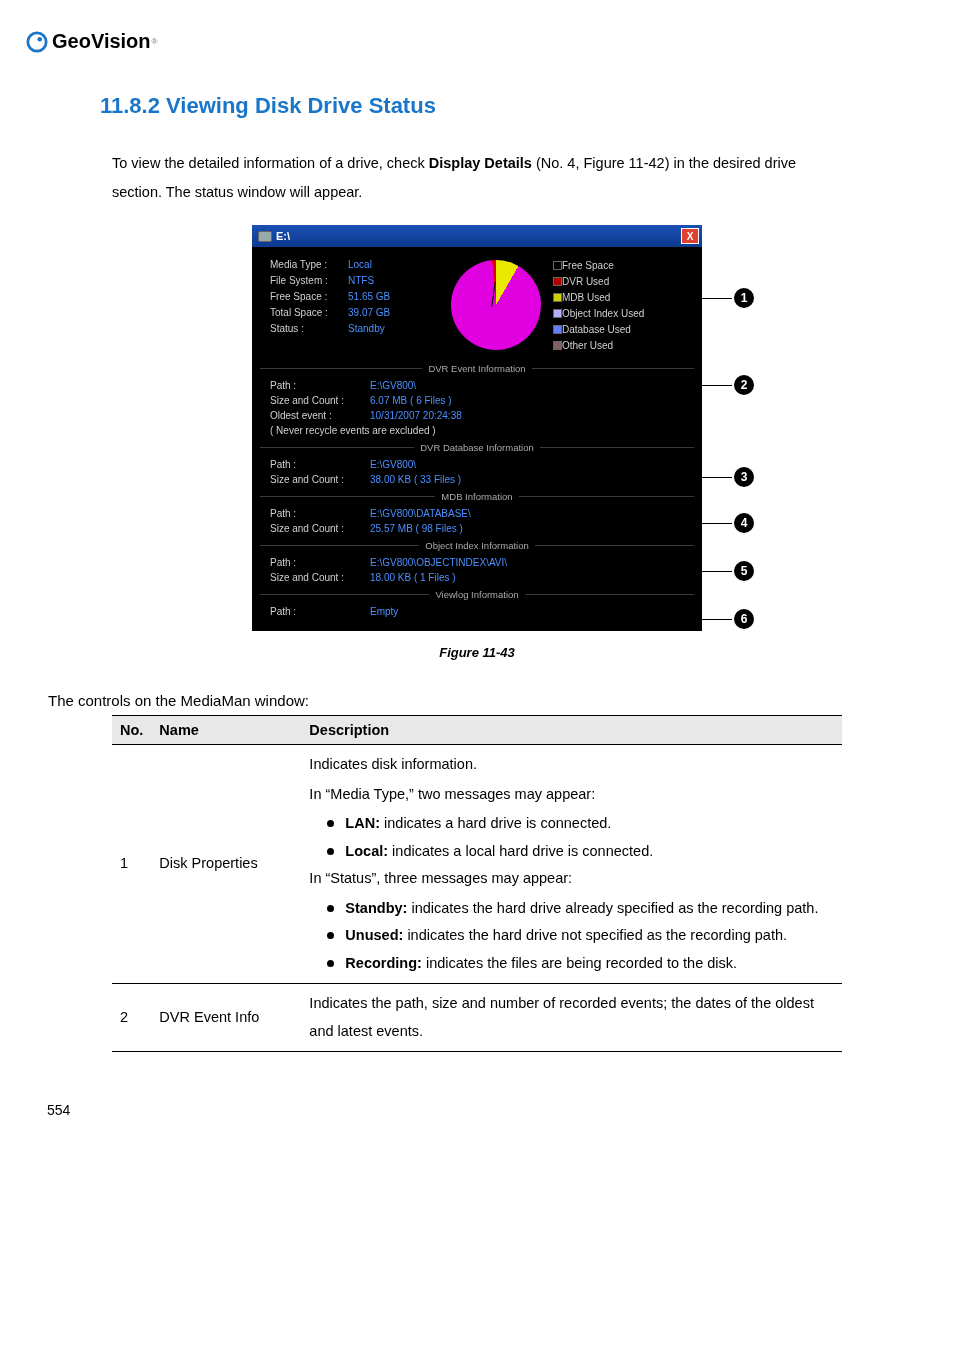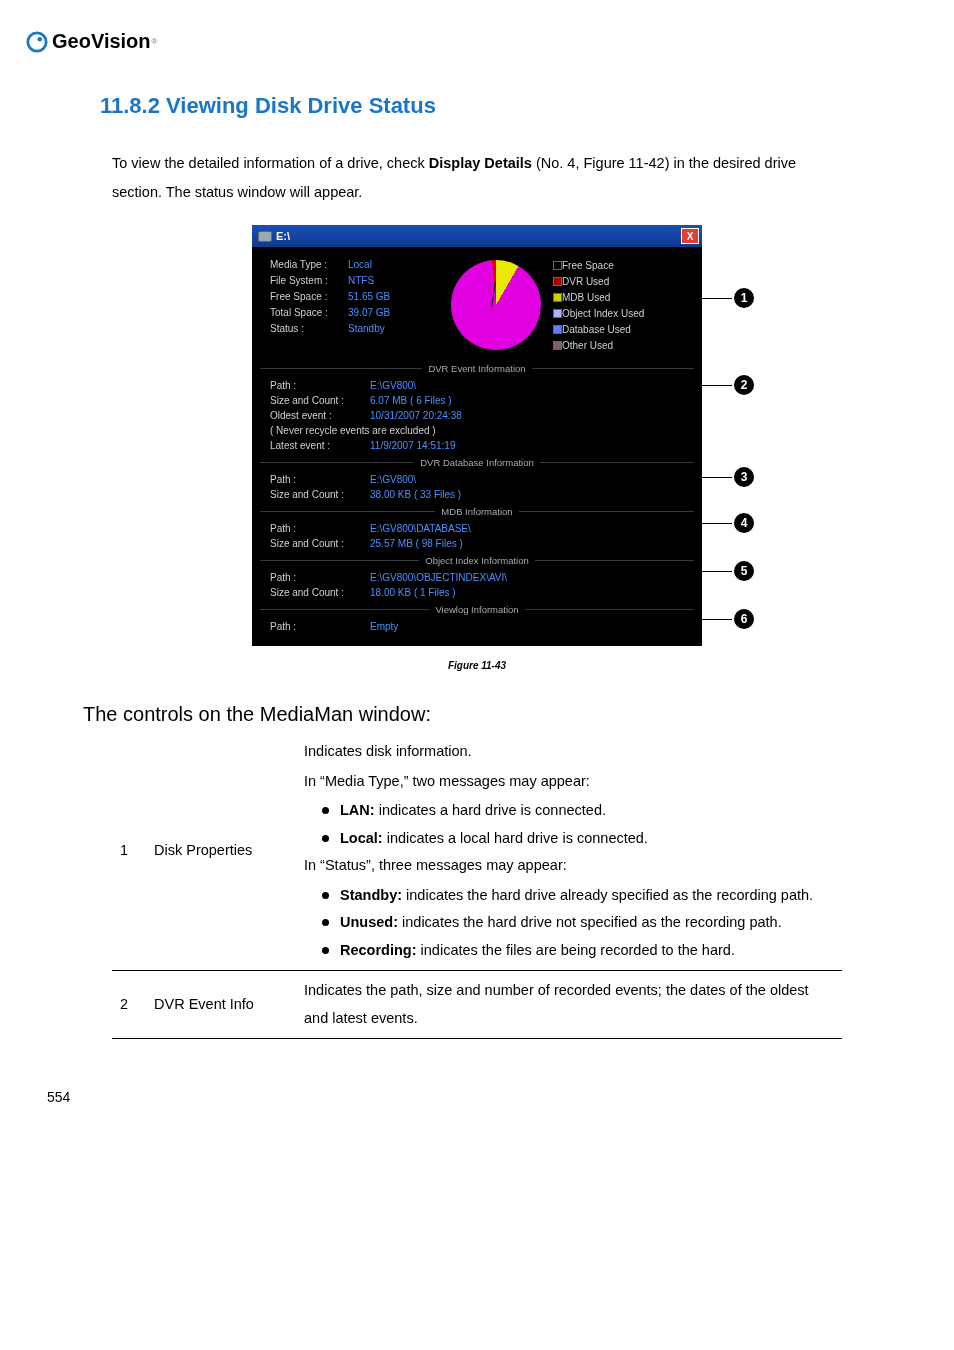--- a/index.html
+++ b/index.html
@@ -87,23 +87,23 @@
 
   
   .callout { position:absolute; display:flex; align-items:center; }
   .callout-line { height:1px; background:#000; }
   .callout-num {
     width:20px; height:20px; border-radius:50%; background:#000;
     color:#fff; font-size:12px; font-weight:bold; display:flex;
     align-items:center; justify-content:center; margin-left:2px;
   }
 
-  .fig-caption { text-align:center; font-style:italic; font-weight:bold; font-size:10px; margin: 14px 0 32px; }
-
-  .controls-intro { padding: 0 83px; font-size:20px; margin-bottom:6px; }
+  .fig-caption { text-align:center; font-style:italic; font-weight:bold; font-size:13px; margin: 14px 0 32px; }
+
+  .controls-intro { padding: 0 48px; font-size:15px; margin-bottom:6px; }
 
   table.controls {
     width: 730px;
     margin: 0 auto 0 112px;
     border-collapse: collapse;
     font-size: 14.5px;
   }
   table.controls th {
     text-align:left;
     background:#e8e8e8;
@@ -219,24 +219,20 @@
             <span class="k">Size and Count :</span>
             <span class="v">6.07 MB ( 6 Files )</span>
           </div>
         <div class="kv">
             <span class="k">Oldest event :</span>
             <span class="v">10/31/2007 20:24:38</span>
           </div>
         <div class="kv note">
             <span>( Never recycle events are excluded )</span>
           </div>
-        <div class="kv">
-            <span class="k">Latest event :</span>
-            <span class="v">11/9/2007 14:51:19</span>
-          </div>
       </div>
 
       <div class="section-group">
         <div class="group-label">
             <div class="line"></div>
             <span class="txt">DVR Database Information</span>
             <div class="line"></div>
           </div>
         <div class="kv">
             <span class="k">Path :</span>
@@ -319,35 +315,40 @@
       </div>
   </div>
 </div>
 
 <div class="fig-caption">Figure 11-43</div>
 
 <div class="controls-intro">The controls on the MediaMan window:</div>
 
 <table class="controls">
   <tbody>
+      <tr>
+    <th>No.</th>
+    <th>Name</th>
+    <th>Description</th>
+  </tr>
   <tr>
     <td class="no">1</td>
     <td class="name">Disk Properties</td>
     <td class="desc">
       <p>Indicates disk information.</p>
       <p>In “Media Type,” two messages may appear:</p>
       <ul class="bullet-list">
         <li><b>LAN:</b><span> indicates a hard drive is connected.</span></li>
         <li><b>Local:</b><span> indicates a local hard drive is connected.</span></li>
       </ul>
       <p>In “Status”, three messages may appear:</p>
       <ul class="bullet-list">
         <li class="just"><b>Standby:</b><span> indicates the hard drive already specified as the recording path.</span></li>
         <li><b>Unused:</b><span> indicates the hard drive not specified as the recording path.</span></li>
-        <li><b>Recording:</b><span> indicates the files are being recorded to the hard.</span></li>
+        <li><b>Recording:</b><span> indicates the files are being recorded to the disk.</span></li>
       </ul>
     </td>
   </tr>
   <tr>
     <td class="no">2</td>
     <td class="name">DVR Event Info</td>
     <td class="desc">Indicates the path, size and number of recorded events; the dates of the oldest and latest events.</td>
   </tr>
 </tbody>
   </table>

